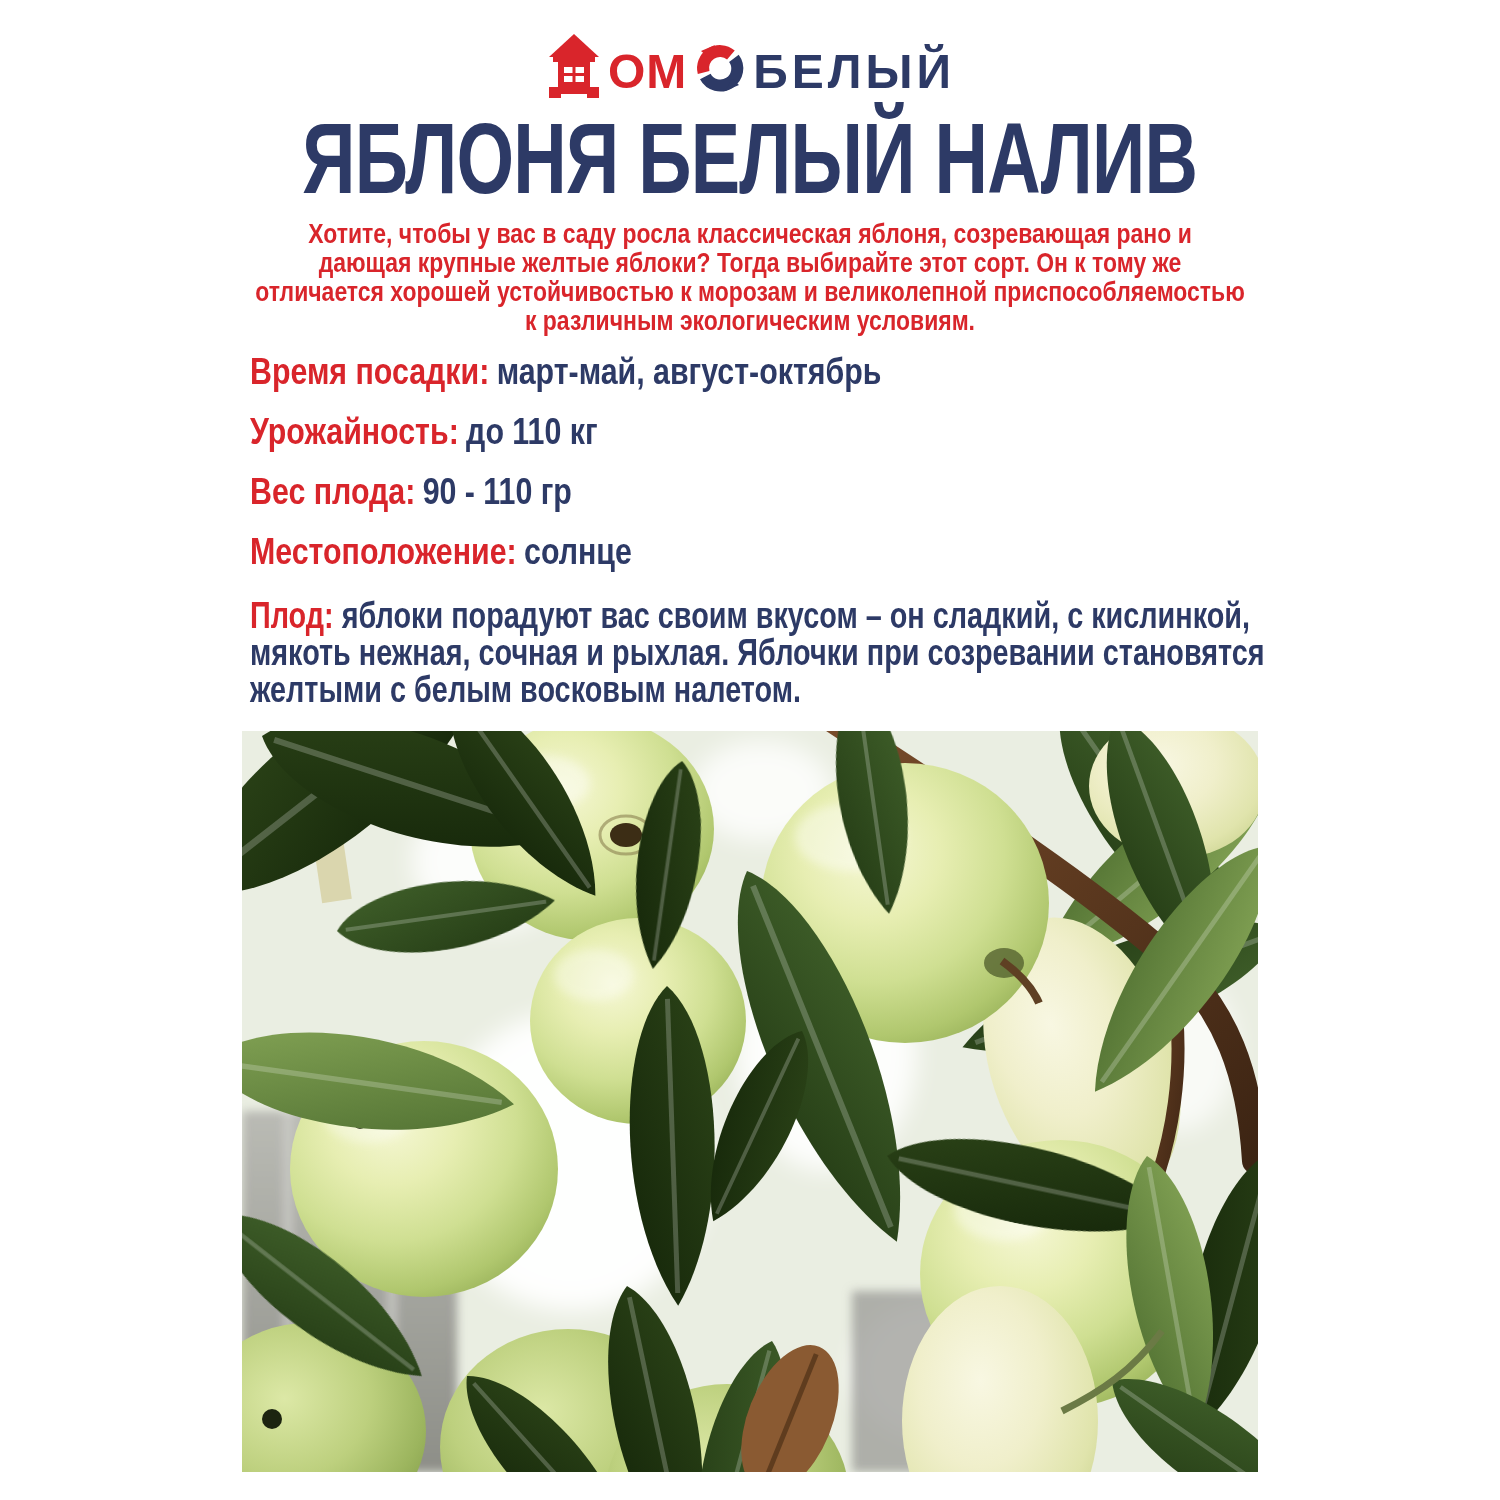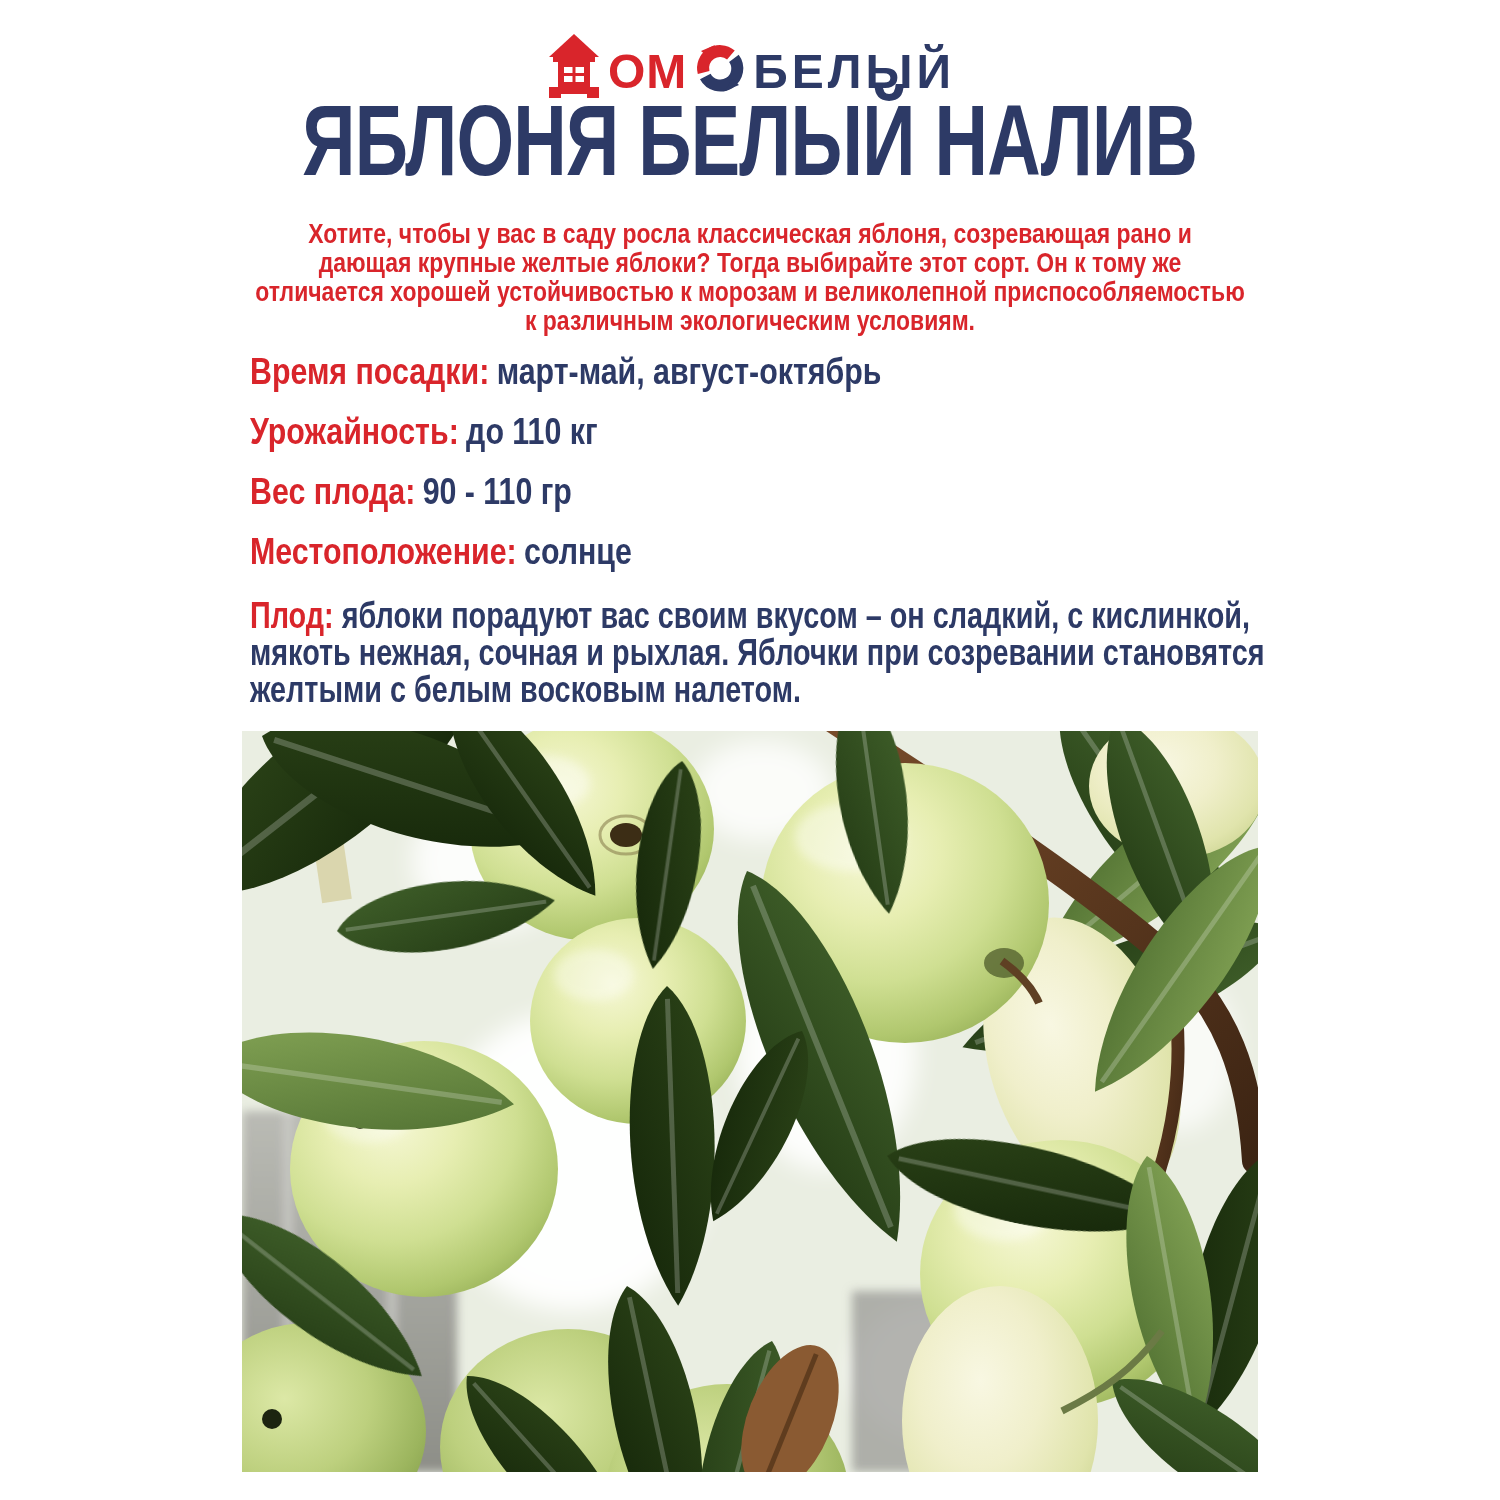--- a/index.html
+++ b/index.html
@@ -16,21 +16,21 @@
     position: absolute; top: 34px; left: 0; width: 100%;
     display: flex; justify-content: center; align-items: flex-end; gap: 5px;
   }
   .logo-word { font-weight: bold; font-size: 48px; line-height: 1; margin-bottom: 2px; }
   .logo-om   { color: #d9252b; letter-spacing: 1px; }
   .logo-stroy{ color: #2d3a66; letter-spacing: 4px; }
   .logo-house { width: 58px; height: 64px; display: block; }
   .logo-ring  { width: 52px; height: 52px; display: block; margin: 0 2px 4px 2px; }
 
   
-  .title-wrap { position: absolute; top: 90px; left: 0; width: 100%; text-align: center; }
+  .title-wrap { position: absolute; top: 108px; left: 0; width: 100%; text-align: center; }
   .title-text {
     display: inline-block; font-size: 100px; font-weight: bold; line-height: 1;
     color: #2d3a66; letter-spacing: -1px; white-space: nowrap;
     transform: scaleX(0.74); transform-origin: center top;
   }
 
   
   .intro {
     position: absolute; top: 219px; left: 0; width: 100%;
     text-align: center; color: #d9252b; font-weight: bold;

